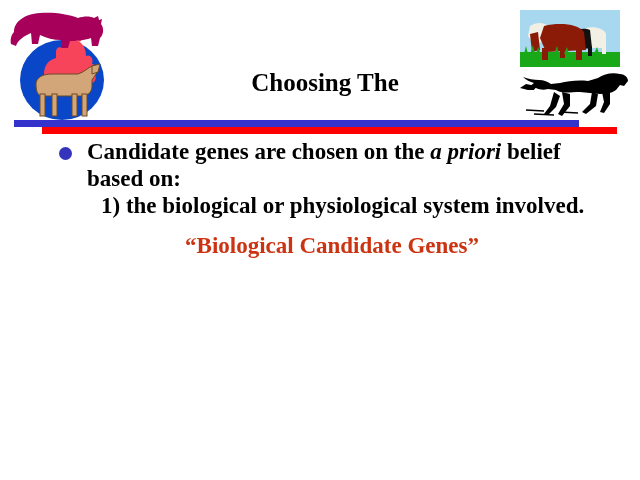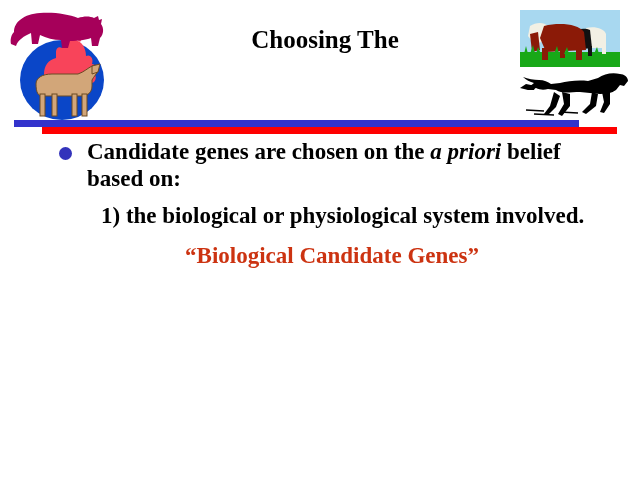--- a/index.html
+++ b/index.html
@@ -49,21 +49,21 @@
     top: 26px;
     width: 350px;
     text-align: center;
     font-family: "Liberation Serif", "DejaVu Serif", serif;
     font-weight: bold;
     font-size: 25px;
     line-height: 28px;
     color: #000000;
     letter-spacing: 0px;
   }
-  #slide-title .tline { display: block; white-space: pre; }
+  #slide-title .tline { display: block; white-space: pre; margin-top: 43px; }
 
   
   #photo-cattle {
     position: absolute;
     left: 520px;
     top: 10px;
     width: 100px;
     height: 57px;
     overflow: hidden;
   }
@@ -125,21 +125,20 @@
   .bullet-block .em-italic {
     font-style: italic;
   }
 
   .para {
     font-size: 23px;
     line-height: 27.5px;
     font-weight: bold;
     color: #000000;
     text-indent: 46px;
-    margin-top: 10px;
   }
 
   #closing-quote {
     margin-top: 12px;
     text-align: center;
     font-size: 23px;
     line-height: 27px;
     font-weight: bold;
     color: #CC3311;
     padding-right: 6px;

